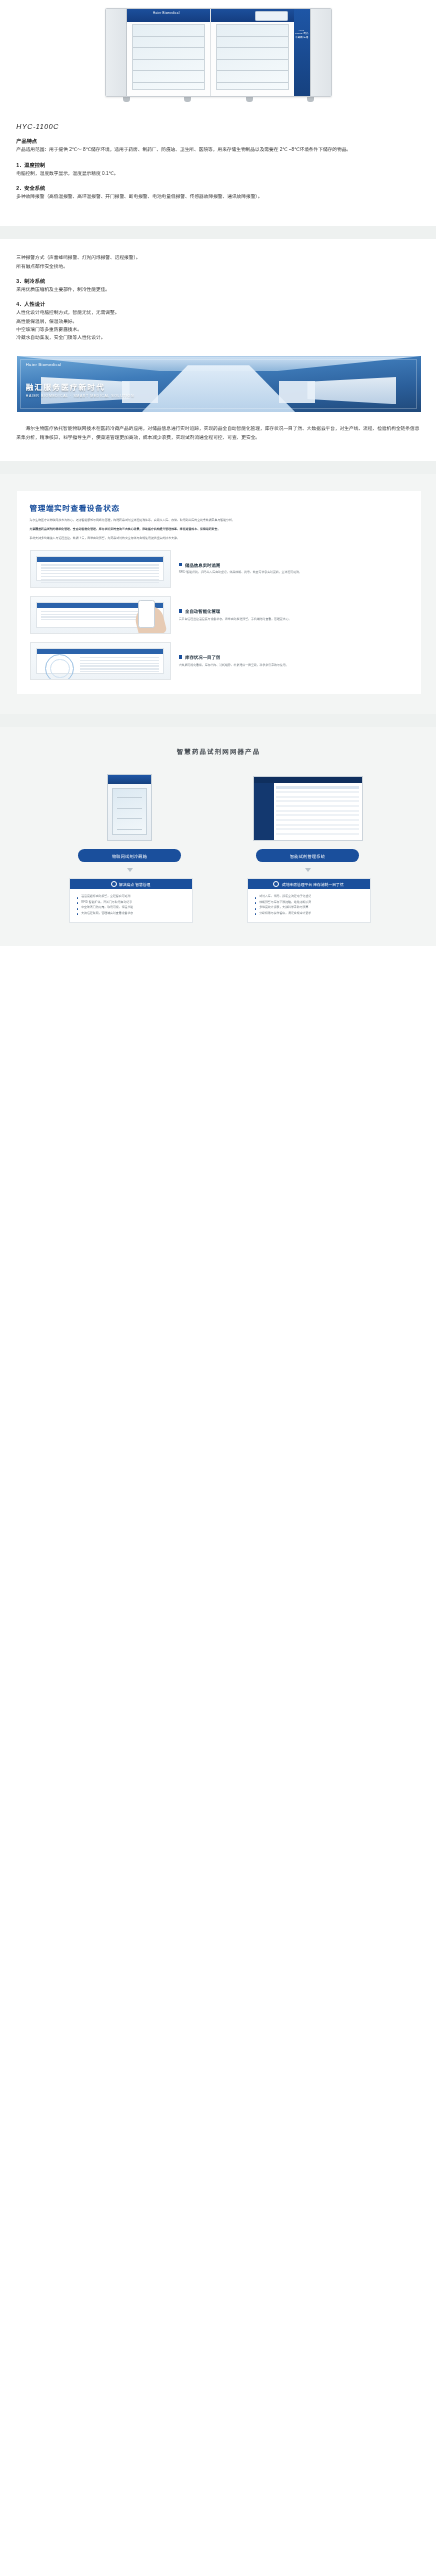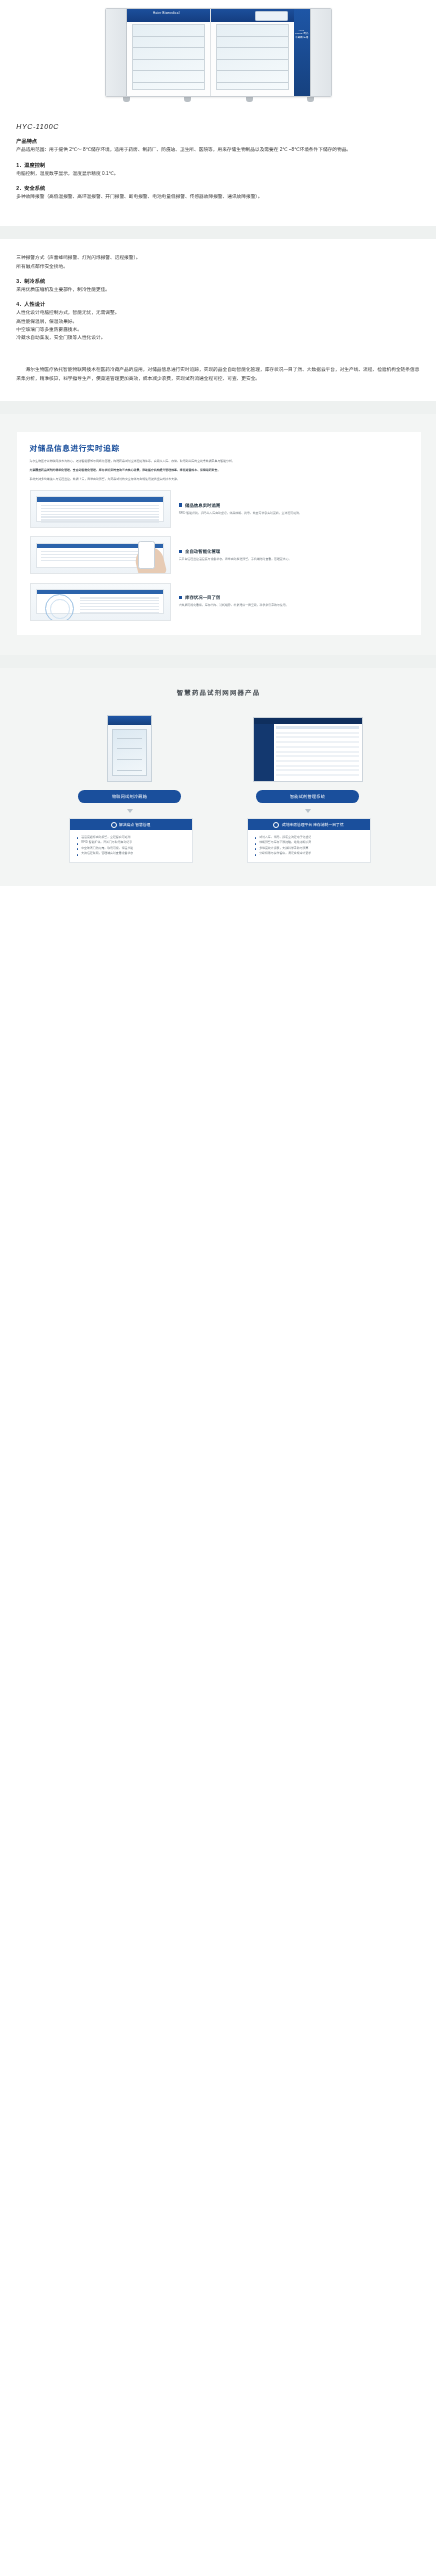--- a/index.html
+++ b/index.html
@@ -236,30 +236,46 @@
 所有触点都作安全接地。</p>
     <h3 style="font-size:5.2px;margin:0 0 2.3px 0;font-weight:bold;color:#222;">3．制冷系统</h3>
     <p style="font-size:4.7px;line-height:1.75;margin:0 0 5.8px 0;color:#3a3a3a;">采用优质压缩机及主要部件，制冷性能更佳。</p>
     <h3 style="font-size:5.2px;margin:0 0 2.3px 0;font-weight:bold;color:#222;">4．人性设计</h3>
     <p style="white-space:pre-line;font-size:4.7px;line-height:1.75;margin:0;color:#3a3a3a;">人性化设计电脑控制方式，智能无忧，无需调整。
 高性能保温层，保温效果好。
 中空玻璃门等多重防雾露技术。
 冷藏水自动蒸发，安全门锁等人性化设计。</p>
   </section>
 
+  <section>
+    <div class="banner">
+      <div class="ceil"></div>
+      <div class="corridor"></div>
+      <div class="shelfL"></div>
+      <div class="shelfR"></div>
+      <div class="unitL"></div>
+      <div class="unitR"></div>
+      <div class="bframe"></div>
+      <div class="logo">Haier Biomedical</div>
+      <div class="slogan">
+        <span>融汇服务医疗新时代</span>
+        <small>HAIER BIOMEDICAL · SMART MEDICAL SOLUTION</small>
+      </div>
+    </div>
+  </section>
 
   <section class="para">
     <p>海尔生物医疗依托智能物联网技术在医药冷藏产品的应用，对储品信息进行实时追踪，实现药品全自动智能化管理，库存状况一目了然、大数据云平台，对生产线、流程、检验机构全链条信息采集分析，精准核算，科学指导生产，使菜道管理更加高效，成本减少浪费，实现试剂流通全程可控、可查、更安全。</p>
   </section>
 
   <div class="band tall"></div>
 
   <section class="sect-sol">
     <div class="sol-inner">
-      <h2 class="sol-title">对储品信息进行实时追踪</h2>
+      <h2 class="sol-title">管理端实时查看设备状态</h2>
       <p class="sol-lead">海尔生物医疗以物联网技术为核心，通过智能感知与网络化管理，构建药品试剂全流程追溯体系，实现从入库、存储、取用到出库的全链条数据采集与智能分析。</p>
       <p class="sol-lead b">方案覆盖药品试剂的精细化管理、全自动智能化管理、库存状况实时查询三大核心场景，帮助医疗机构提升管理效率、降低运营成本、保障用药安全。</p>
       <p class="sol-lead">系统支持多终端接入与远程监控，数据上云，异常自动预警，为药品试剂的安全存储与合规使用提供坚实的技术支撑。</p>
 
       <div class="feature-row">
         <div class="thumb">
           <div class="t-screen">
             <div class="t-bar"></div>
             <div class="t-rows">
               <div></div>

